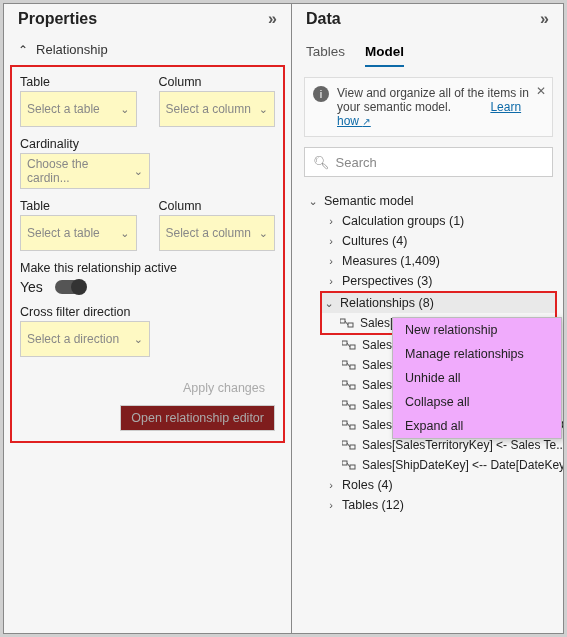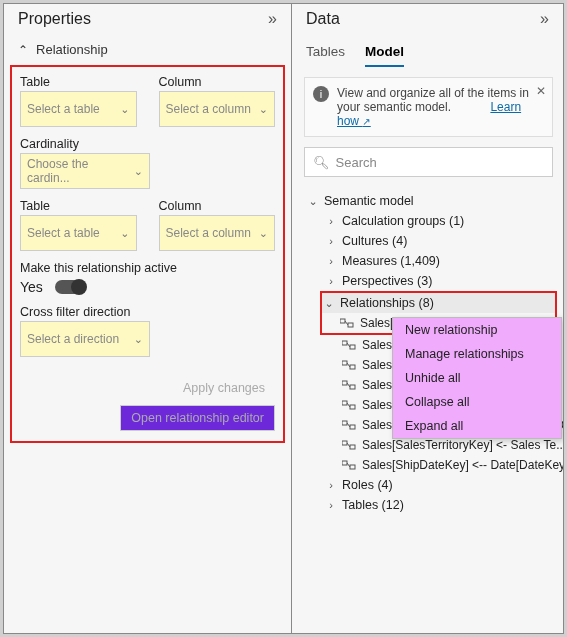--- a/index.html
+++ b/index.html
@@ -13,21 +13,21 @@
   .pane {
     background: #f6f6f6;
     position: relative;
     overflow: hidden;
   }
   .pane-left { width: 288px; border-right: 1px solid #888; }
   .pane-right { flex: 1; }
   .pane-hdr {
     display: flex; align-items: center; justify-content: space-between;
     padding: 6px 14px 6px 14px;
-    font-size: 16px; font-weight: 400; color: #222;
+    font-size: 16px; font-weight: 700; color: #222;
   }
   .collapse-dbl { font-size: 16px; color: #555; cursor: pointer; }
   .section-hdr {
     display: flex; align-items: center; gap: 8px;
     padding: 8px 14px; font-size: 13px; color: #333;
   }
   .redbox {
     border: 2px solid #e02020;
     margin: 0 6px;
     padding: 8px 8px 10px 8px;
@@ -53,21 +53,21 @@
     width: 16px; height: 16px; border-radius: 50%;
     background: #333;
   }
   .btns { text-align: right; margin-top: 20px; }
   .btn-ghost {
     display: inline-block;
     font-size: 12.5px; color: #aaa;
     padding: 4px 10px; margin-left: 6px;
     background: #f6f6f6;
   }
-  .btn-ghost.bordered { border: 1px solid #ccc; background:#6d28d9; padding:5px 10px;}
+  .btn-ghost.bordered { border: 1px solid #ccc; background:#7f1d1d; padding:5px 10px;}
   
   .tabs { display:flex; gap:20px; padding: 6px 14px 0 14px; font-size:13.5px;}
   .tab { color:#555; padding:4px 0 6px 0; cursor:pointer; }
   .tab.active { color:#000; font-weight:600; border-bottom:2px solid #0d6aa8; }
   .info-card {
     display:flex; align-items:flex-start; gap:8px;
     margin: 10px 10px 10px 12px; padding:8px 8px;
     border:1px solid #ddd; background:#fafafa; font-size:12px; color:#444;
     position: relative;
   }

